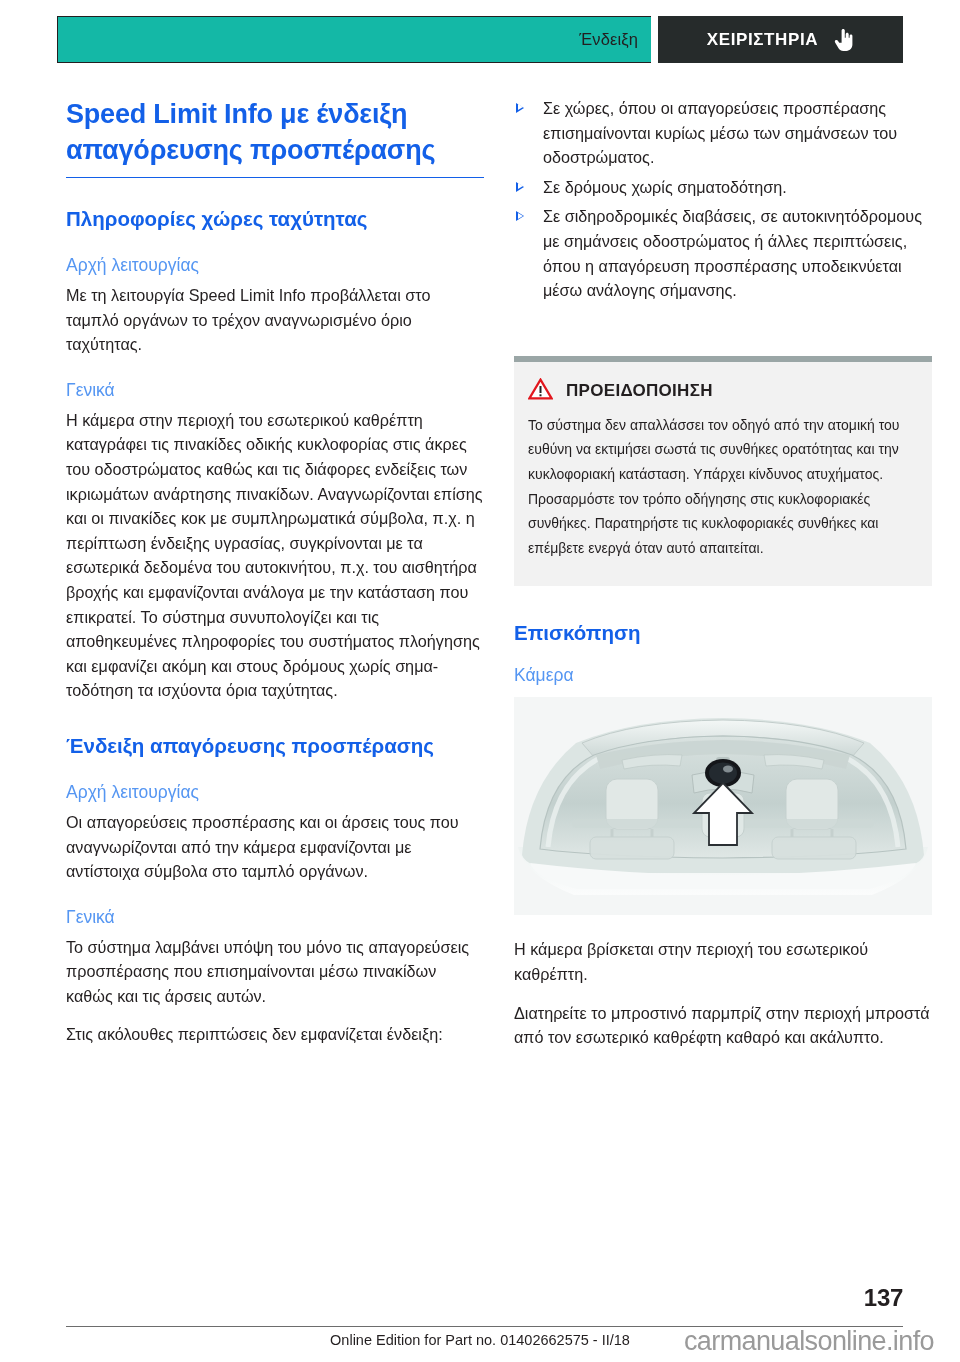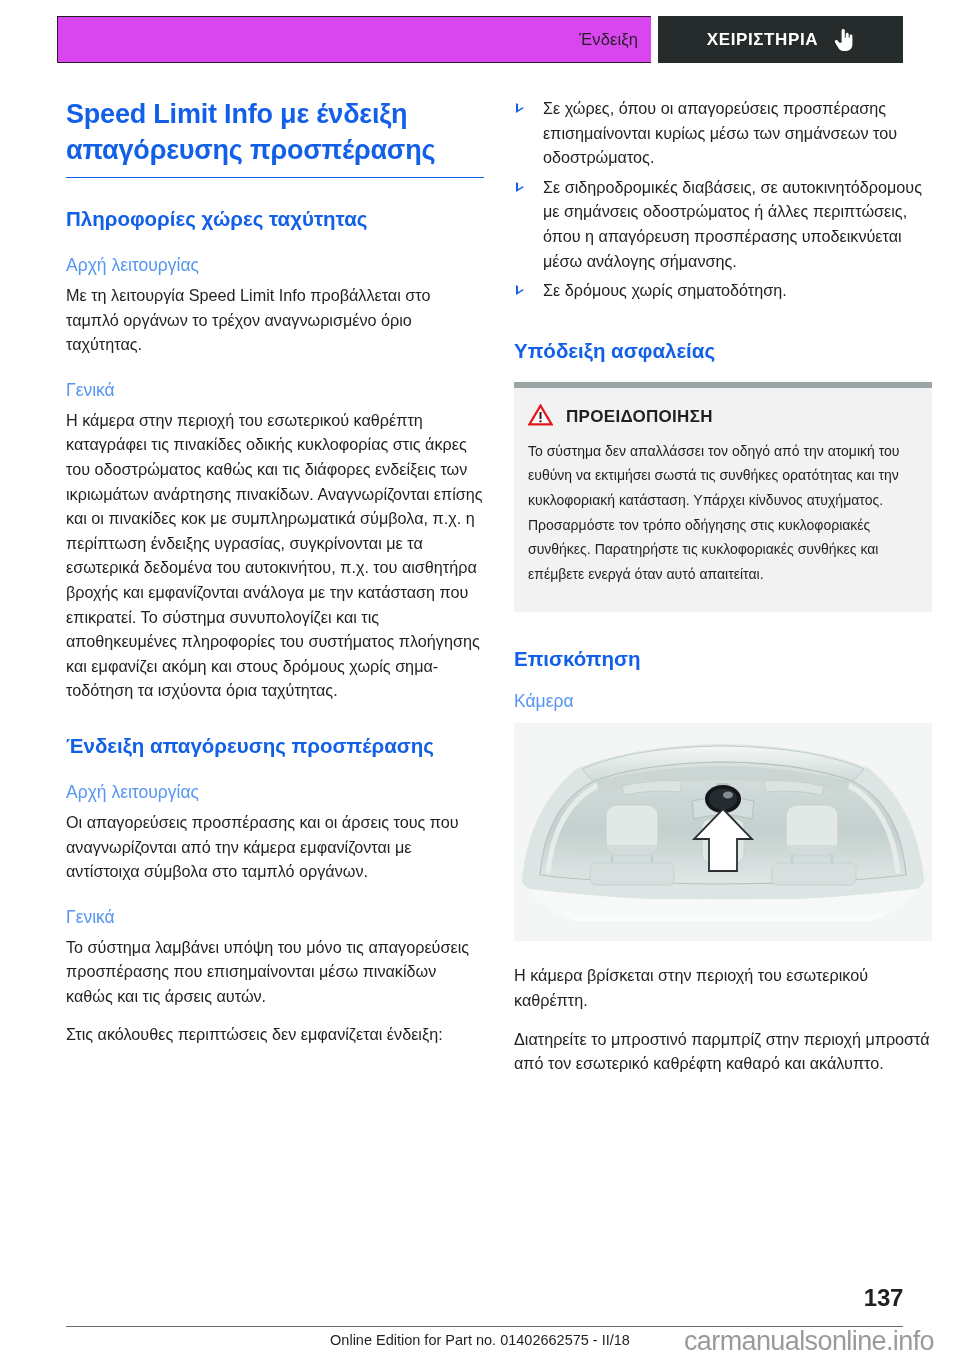--- a/index.html
+++ b/index.html
@@ -21,21 +21,21 @@
     position: absolute;
     left: 57px; top: 16px;
     width: 846px; height: 47px;
     display: flex;
     align-items: stretch;
   }
   .hdr-left {
     flex: 1 1 auto;
     border: 1px solid #231f20;
     border-right: none;
-    background: #d946ef;
+    background: #14b8a6;
     display: flex;
     align-items: center;
     justify-content: flex-end;
     padding-right: 13px;
   }
   .hdr-left-label {
     font-size: 16.5px;
     color: #231f20;
     letter-spacing: 0.1px;
   }
@@ -273,30 +273,29 @@
 
     <div class="col" id="col-right">
 
       <ul class="bullets">
         <li>
           <span class="tri"></span>
           <span>Σε χώρες, όπου οι απαγορεύσεις προσπέρα­σης επισημαίνονται κυρίως μέσω των σημάν­σεων του οδοστρώματος.</span>
         </li>
         <li>
           <span class="tri"></span>
-          <span>Σε σιδηροδρομικές διαβάσεις, σε αυτοκινητό­δρομους με σημάνσεις οδοστρώματος ή άλ­λες περιπτώσεις, όπου η απαγόρευση προ­σπέρασης υποδεικνύεται μέσω ανάλογης σήμανσης.</span>
+          <span>Σε δρόμους χωρίς σηματοδότηση.</span>
         </li>
         <li>
           <span class="tri"></span>
-          <span>Σε δρόμους χωρίς σηματοδότηση.</span>
+          <span>Σε σιδηροδρομικές διαβάσεις, σε αυτοκινητό­δρομους με σημάνσεις οδοστρώματος ή άλ­λες περιπτώσεις, όπου η απαγόρευση προ­σπέρασης υποδεικνύεται μέσω ανάλογης σήμανσης.</span>
         </li>
       </ul>
 
       <div class="gap-30"></div>
-      <h2 class="sect">Υπόδειξη ασφαλείας</h2>
 
       <div class="gap-18"></div>
       <div class="warnbox">
         <div class="warn-head">
           <span>
             <svg width="25" height="22" viewBox="0 0 25 22">
               <path d="M12.5 1.6 L23.6 20.4 L1.4 20.4 Z" fill="#ffffff" stroke="#e2171e" stroke-width="2.2"></path>
               <rect x="11.5" y="8" width="2" height="7" fill="#231f20"></rect>
               <rect x="11.5" y="16.3" width="2" height="2" fill="#231f20"></rect>
             </svg>

